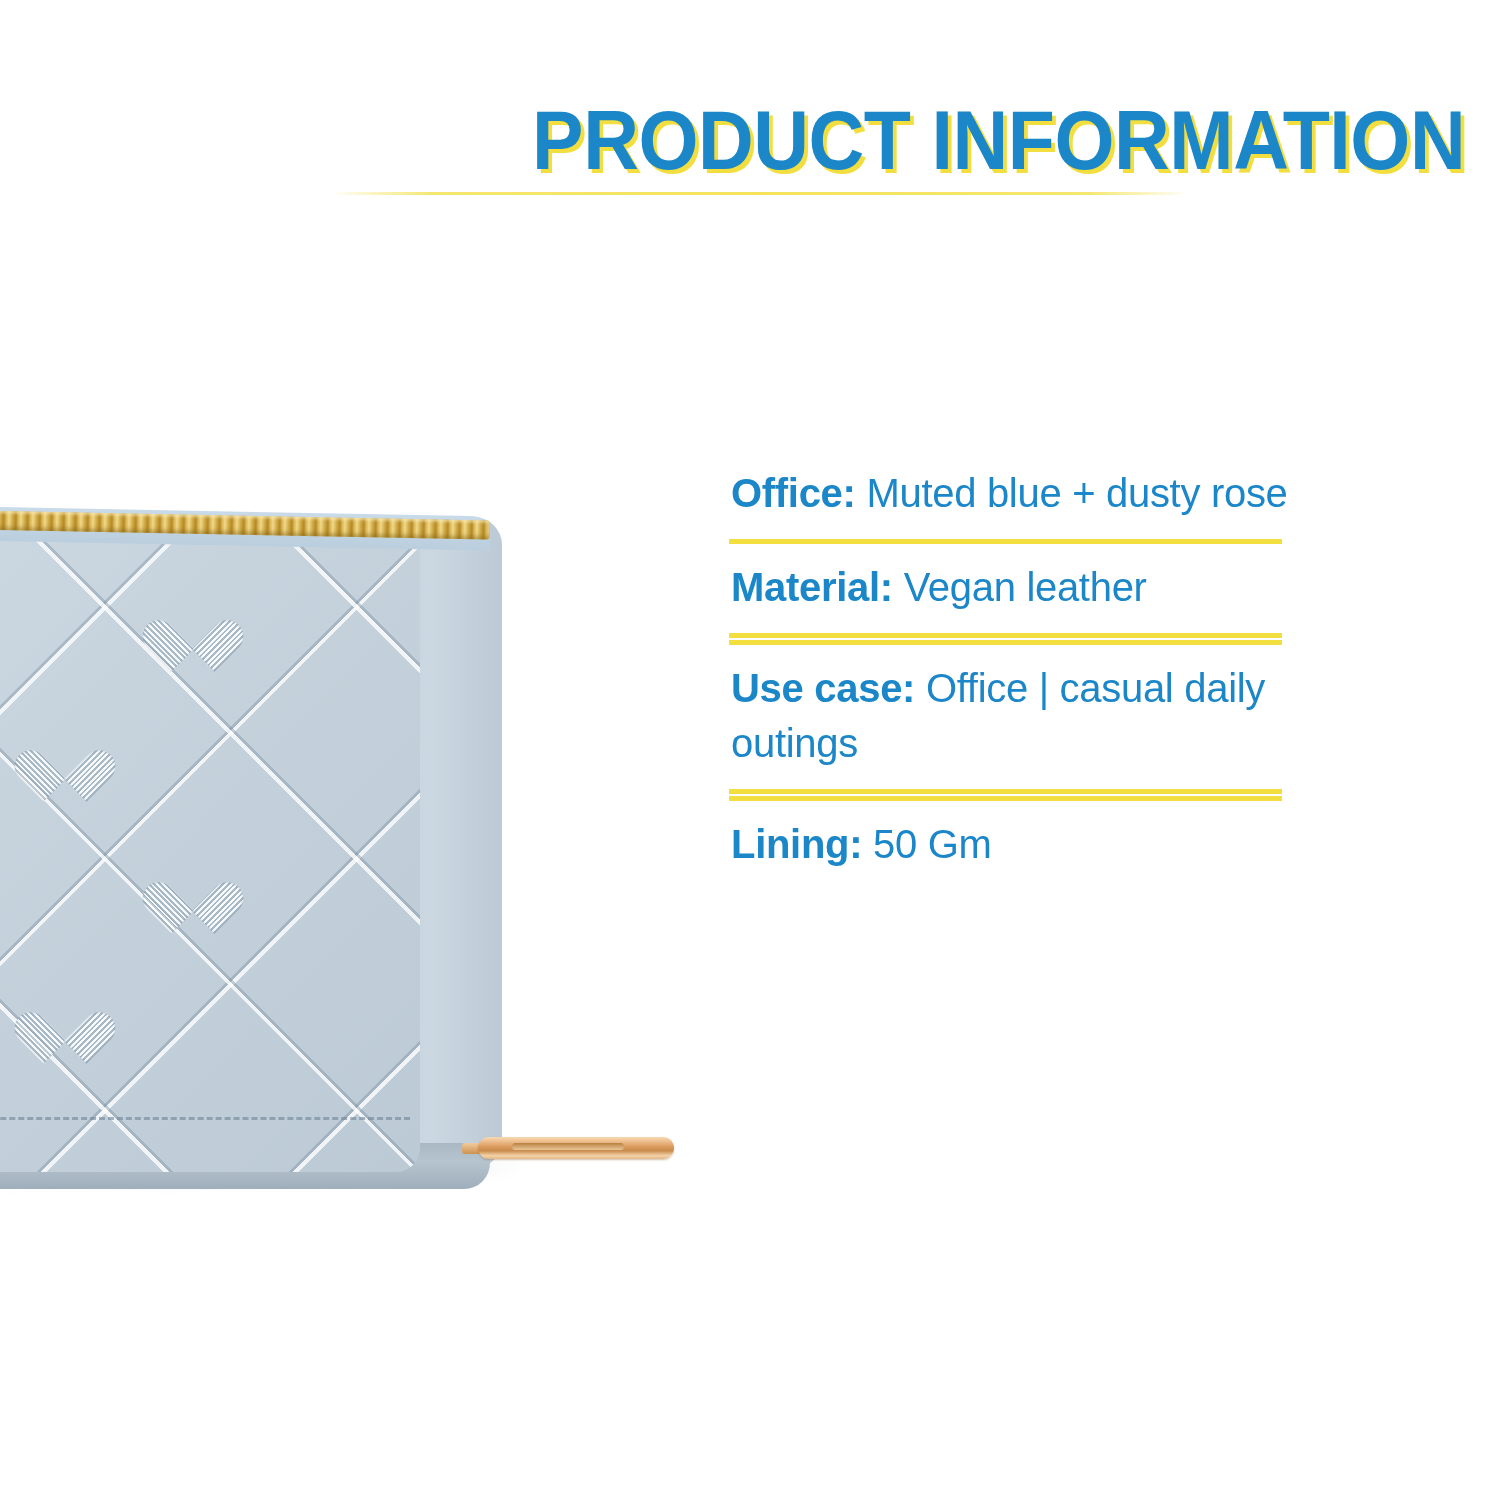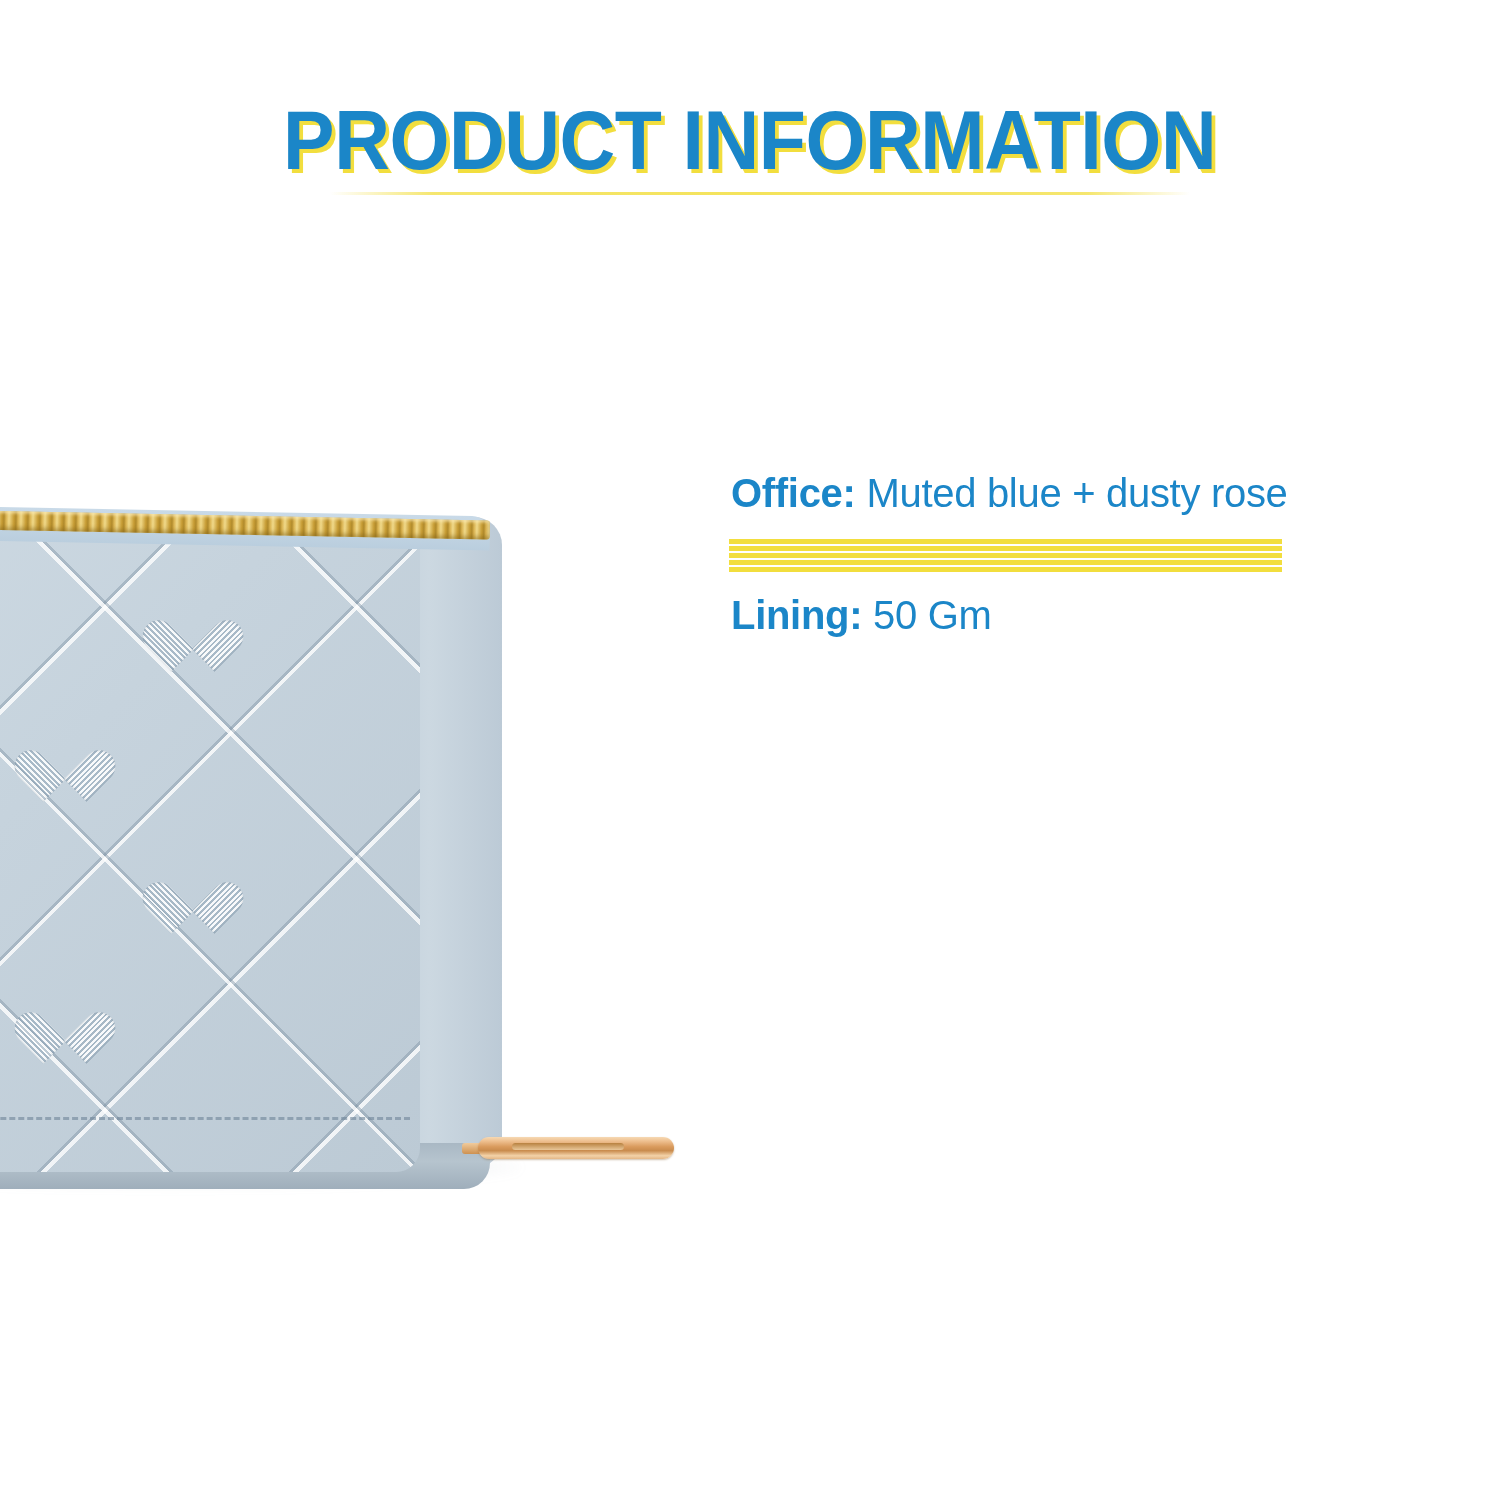--- a/index.html
+++ b/index.html
@@ -17,21 +17,21 @@
     background: #ffffff;
     overflow: hidden;
   }
 
   
   #title-area {
     position: absolute;
     left: 0;
     top: 95px;
     width: 1500px;
-    text-align: center;
+    text-align: right;
   }
   #page-title {
     display: inline-block;
     font-family: "Liberation Sans", sans-serif;
     font-weight: bold;
     font-size: 83px;
     line-height: 92px;
     letter-spacing: -0.5px;
     color: #1B86C8;
     transform: scaleX(0.93);
@@ -304,24 +304,36 @@
   <div id="spec-list">
 
     <div class="spec-row">
       <div class="spec-text">
         <span class="spec-label">Office:</span>
         <span class="spec-value">Muted blue + dusty rose</span>
       </div>
     </div>
     <div class="spec-divider"></div>
 
-    <div class="spec-divider"></div>
-
-    <div class="spec-divider"></div>
-
+    <div class="spec-row">
+      <div class="spec-text">
+        <span class="spec-label">Material:</span>
+        <span class="spec-value">Vegan leather</span>
+      </div>
+    </div>
+    <div class="spec-divider"></div>
+
+    <div class="spec-divider"></div>
+
+    <div class="spec-row">
+      <div class="spec-text">
+        <span class="spec-label">Use case:</span>
+        <span class="spec-value">Office | casual daily outings</span>
+      </div>
+    </div>
     <div class="spec-divider"></div>
 
     <div class="spec-divider"></div>
 
     <div class="spec-row">
       <div class="spec-text">
         <span class="spec-label">Lining:</span>
         <span class="spec-value">50 Gm</span>
       </div>
     </div>

